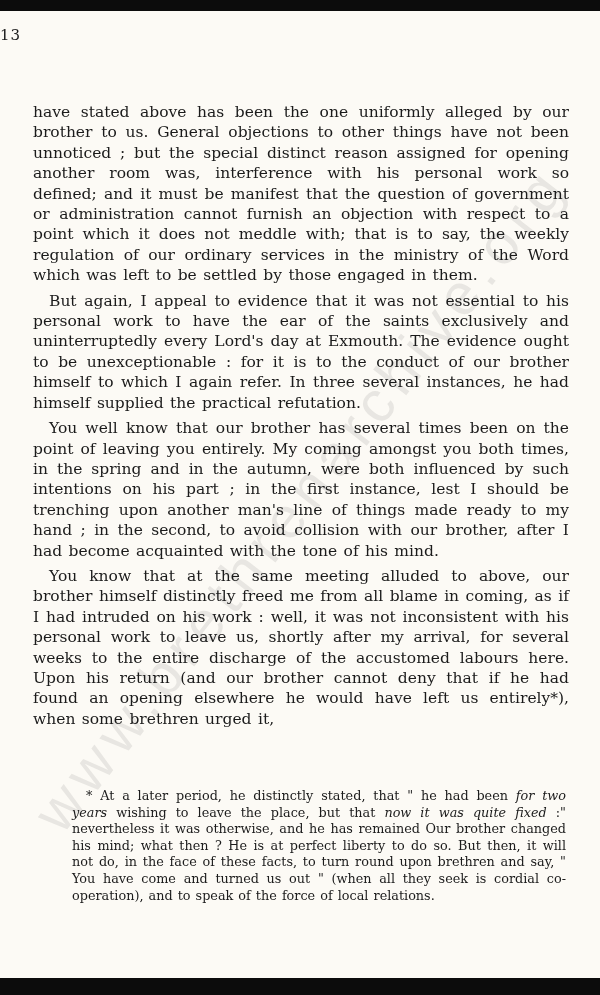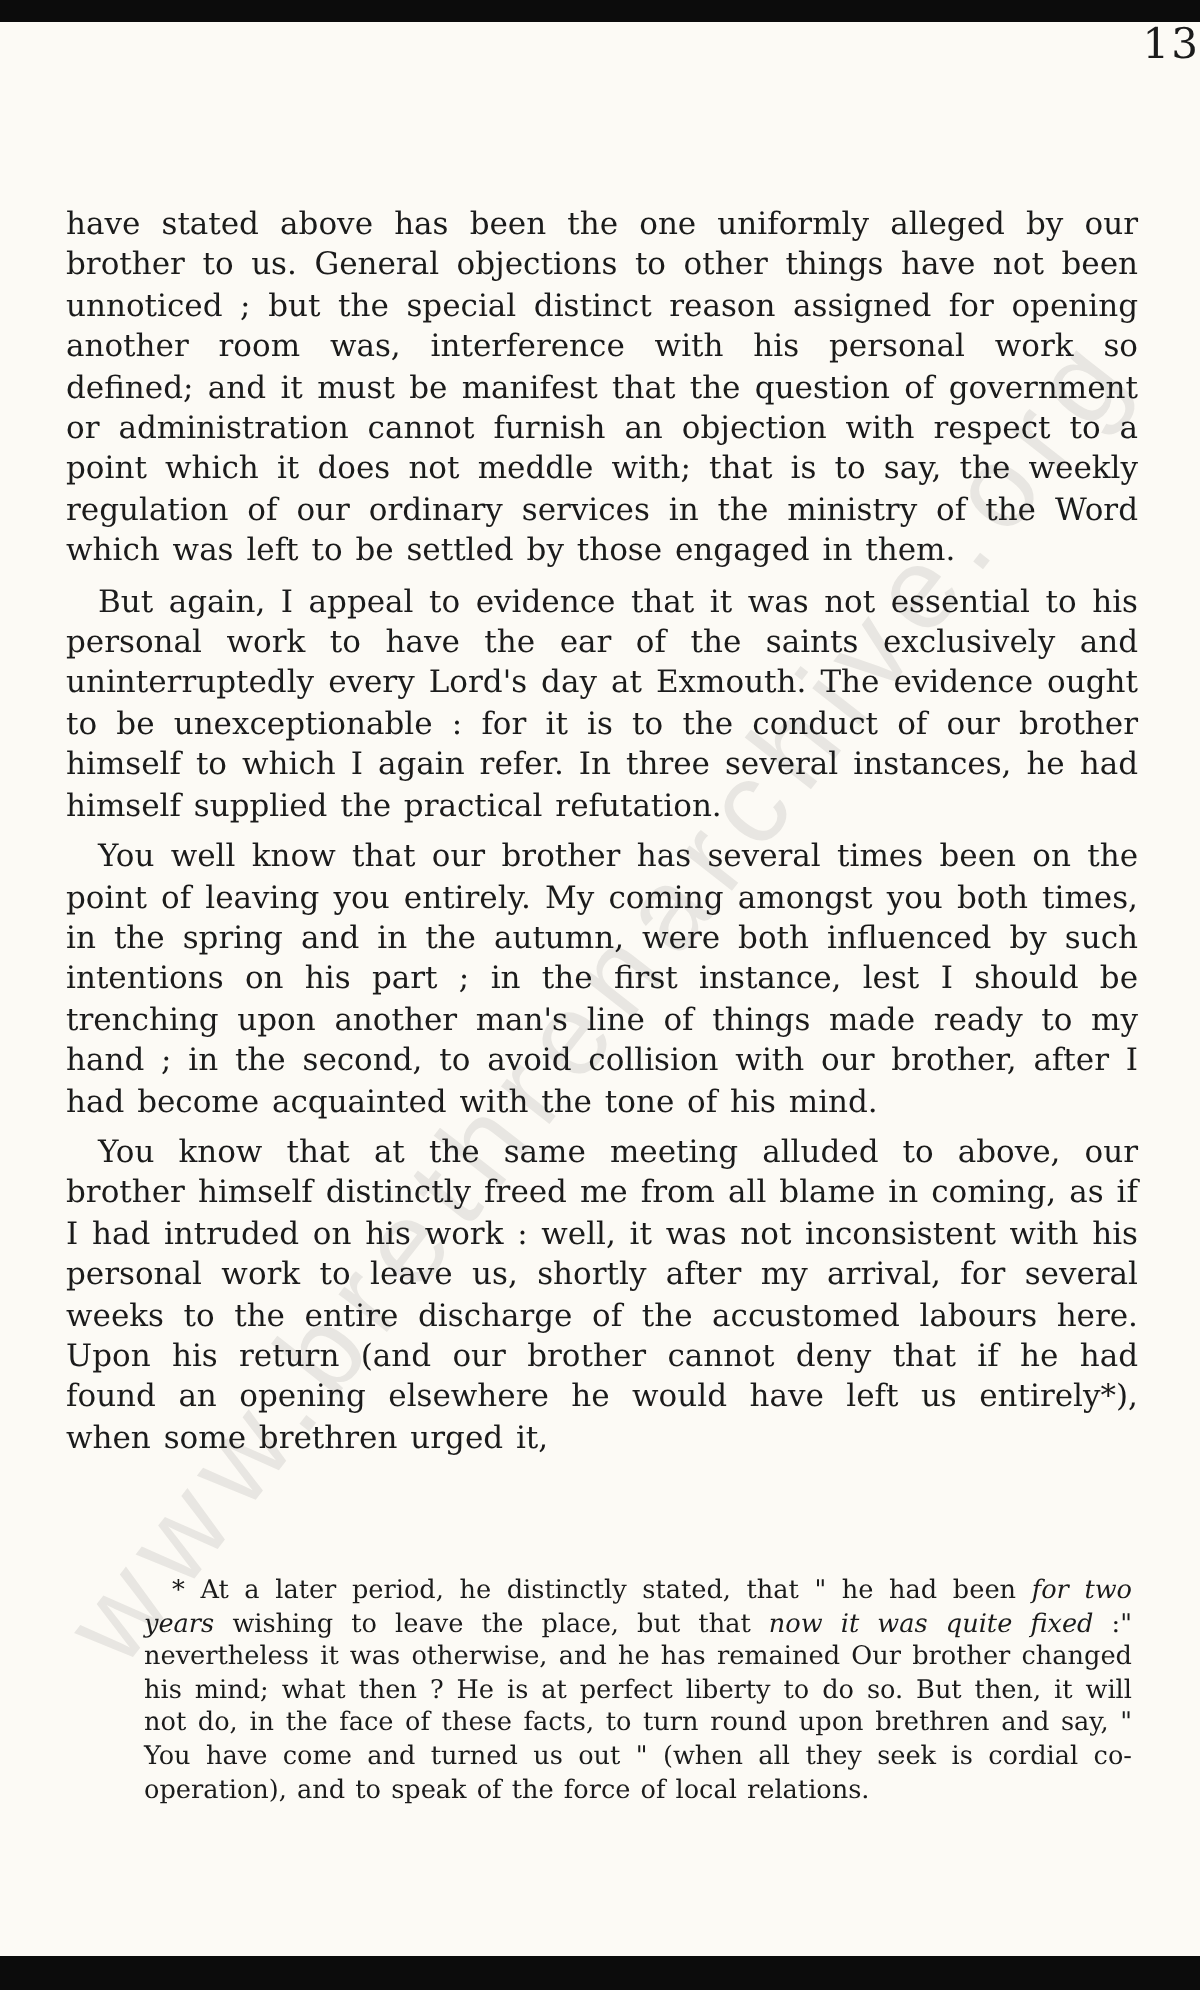--- a/index.html
+++ b/index.html
@@ -22,23 +22,23 @@
     font-size:58px;
     letter-spacing:8px;
     white-space:nowrap;
     color:rgba(60,60,60,0.10);
     font-family:"Liberation Sans",sans-serif;
     pointer-events:none;
     z-index:1;
   }
   .page-number{
     position:absolute;
-    top:10px;left:0;width:100%;
-    text-align:right;
-    font-size:21px;
+    top:26px;left:0;width:100%;
+    text-align:left;
+    font-size:15px;
     letter-spacing:1px;
     z-index:2;
   }
   .body-text{
     position:absolute;
     top:68px;left:33px;right:31px;
     text-align:justify;
     font-size:15.5px;
     line-height:20.4px;
     word-spacing:1.5px;

